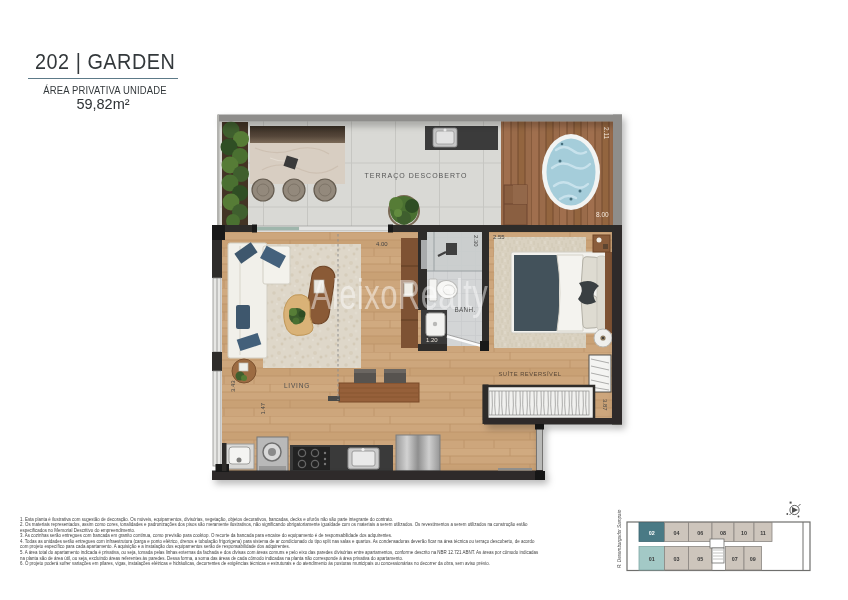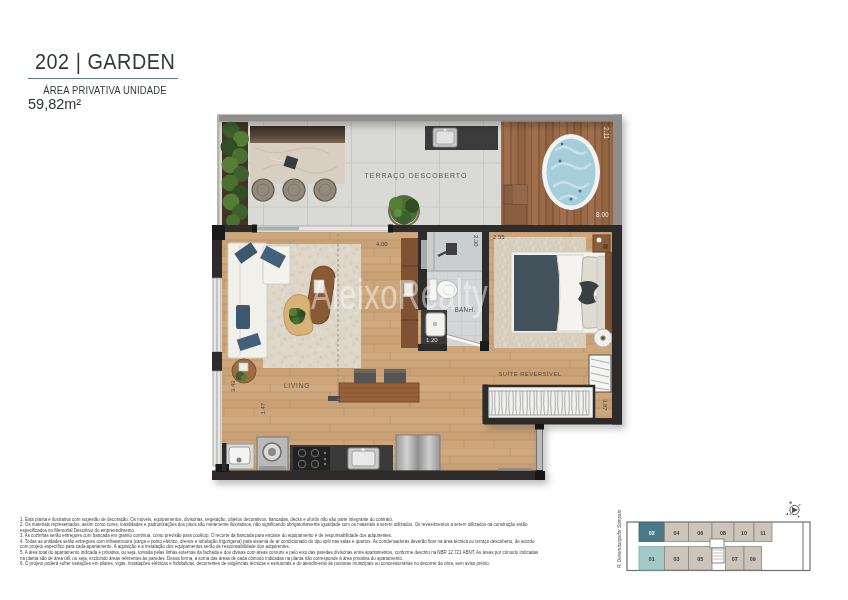--- a/index.html
+++ b/index.html
@@ -10,21 +10,21 @@
 </head>
 <body>
 <div id="page">
 
   <div class="abs" style="left:35px;top:48.5px;font-size:22px;color:#33383b;letter-spacing:0.6px;white-space:nowrap;transform:scaleX(0.9);transform-origin:0 0;">202 | GARDEN</div>
 
   <div class="abs" style="left:28px;top:77.5px;width:150px;height:1.2px;background:#5d7a88;"></div>
 
   <div class="abs" style="left:30px;top:83.5px;width:150px;text-align:center;font-size:11px;color:#33383b;letter-spacing:0.2px;white-space:nowrap;transform:scaleX(0.86);">ÁREA PRIVATIVA UNIDADE</div>
 
-  <div class="abs" style="left:28px;top:95.5px;width:150px;font-size:14.5px;color:#2f3336;">59,82m²</div>
+  <div class="abs" style="left:28px;top:95.5px;width:150px;text-align:center;font-size:14.5px;color:#2f3336;">59,82m²</div>
 
   <svg class="abs" style="left:0;top:0" width="848" height="600" viewBox="0 0 848 600">
     <defs>
       <pattern id="wood" width="120" height="32" patternUnits="userSpaceOnUse">
         <rect width="120" height="32" fill="#cda67c"></rect>
         <rect y="0" width="120" height="8" fill="#d0aa80"></rect>
         <rect y="16" width="120" height="8" fill="#c9a175"></rect>
         <line x1="0" y1="8" x2="120" y2="8" stroke="#bb9266" stroke-width="0.8"></line>
         <line x1="0" y1="16" x2="120" y2="16" stroke="#bb9266" stroke-width="0.8"></line>
         <line x1="0" y1="24" x2="120" y2="24" stroke="#bb9266" stroke-width="0.8"></line>

